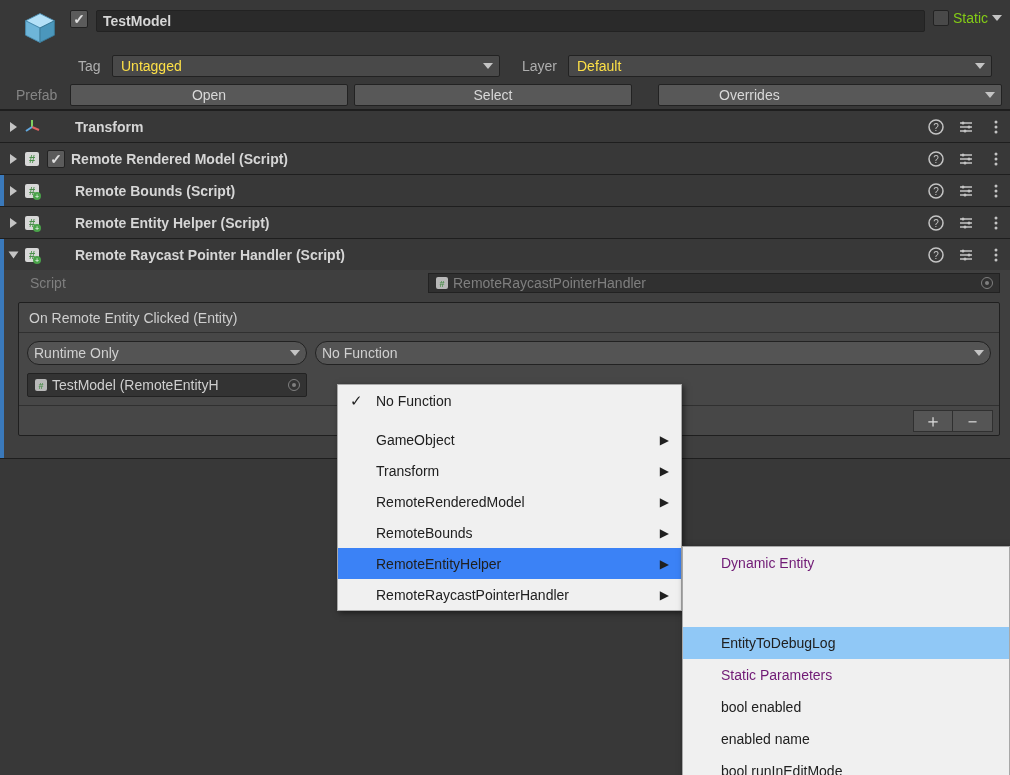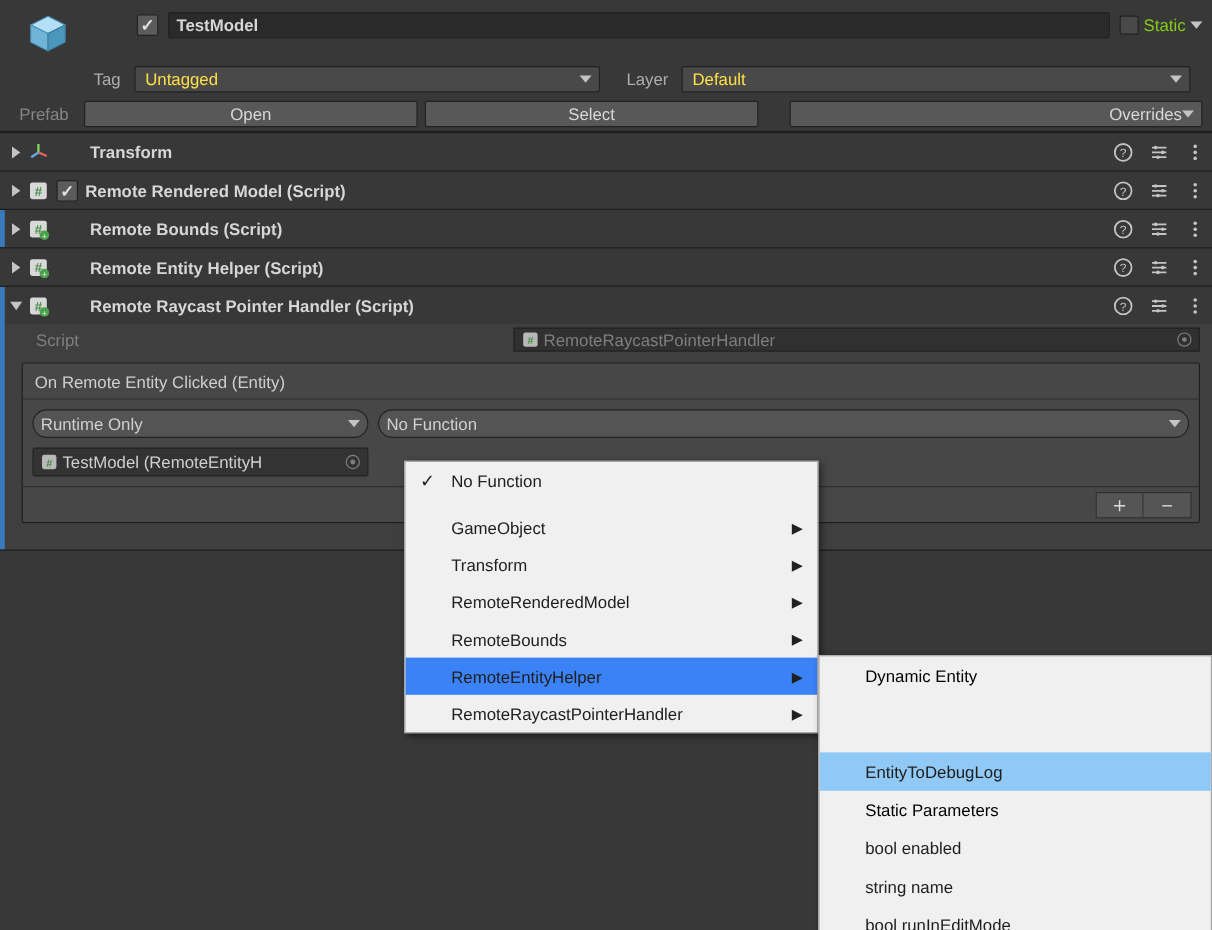--- a/index.html
+++ b/index.html
@@ -3,36 +3,36 @@
 <meta charset="utf-8">
 <style>
   * { box-sizing: border-box; margin: 0; padding: 0; font-family: -apple-system, BlinkMacSystemFont, "Segoe UI", Arial, sans-serif; }
   body { background: #383838; color: #c4c4c4; font-size: 14px; width: 1010px; height: 775px; overflow: hidden; position: relative; }
 
   
   .top-row { height: 52px; padding: 4px 6px 2px 16px; display: flex; align-items: flex-start; gap: 6px; }
   .cube-holder { width: 48px; height: 48px; display: flex; align-items: center; justify-content: center; }
   .cube { width: 36px; height: 36px; }
   .name-col { flex: 1; display: flex; flex-direction: column; gap: 4px; padding-top: 6px; }
-  .name-row { display: flex; align-items: center; gap: 8px; margin-left: 44px; }
+  .name-row { display: flex; align-items: flex-start; gap: 8px; }
   .chk { width: 18px; height: 18px; border: 1px solid #222; background: #5b5b5b; display: inline-flex; align-items: center; justify-content: center; border-radius: 2px; }
   .chk.checked::after { content: "✓"; color: #e0e0e0; font-size: 14px; font-weight: bold; }
   .name-input { flex: 1; height: 22px; background: #2a2a2a; border: 1px solid #222; border-radius: 2px; padding: 0 6px; color: #d6d6d6; font-weight: 600; line-height: 20px; }
   .static-row { display: flex; align-items: center; gap: 4px; color: #84cc16; padding-right: 2px; }
   .static-chk { width: 16px; height: 16px; border: 1px solid #222; background: #494949; border-radius: 2px; }
   .caret-down { width: 0; height: 0; border-left: 5px solid transparent; border-right: 5px solid transparent; border-top: 6px solid #c4c4c4; }
 
   .tag-layer { height: 28px; padding: 0 18px 0 78px; display: flex; align-items: center; gap: 6px; }
   .label { color: #aeaeae; }
   .select { flex: 1; height: 22px; background: #494949; border: 1px solid #222; border-radius: 2px; display: flex; align-items: center; padding: 0 6px 0 8px; justify-content: space-between; color: #fde047; }
 
   .prefab-row { height: 30px; padding: 0 8px 0 16px; display: flex; align-items: center; gap: 6px; border-bottom: 1px solid #1e1e1e; }
   .prefab-row .label { width: 48px; color: #858585; }
   .btn { flex: 1; height: 22px; background: #585858; border: 1px solid #222; border-radius: 2px; display: flex; align-items: center; justify-content: center; color: #d8d8d8; }
-  .btn.override { justify-content: flex-end; padding: 0 6px 0 60px; margin-left: 20px; }
+  .btn.override { justify-content: space-between; padding: 0 6px 0 60px; margin-left: 20px; }
 
   
   .comp { display: flex; align-items: center; height: 32px; border-top: 1px solid #1e1e1e; padding: 0 6px 0 10px; gap: 6px; }
   .comp .foldout { width: 0; height: 0; border-top: 5px solid transparent; border-bottom: 5px solid transparent; border-left: 7px solid #c4c4c4; }
   .comp.expanded .foldout { transform: rotate(90deg); }
   .comp-icon { width: 18px; height: 18px; display: inline-flex; align-items: center; justify-content: center; }
   .comp-title { flex: 1; font-weight: 600; color: #d6d6d6; }
   .comp-icons-right { display: flex; gap: 14px; align-items: center; color: #c4c4c4; }
   .help-icon, .sliders-icon, .menu-icon { width: 16px; height: 16px; }
   .blue-accent-left { box-shadow: inset 4px 0 0 #3a79bb; }
@@ -58,21 +58,21 @@
   .foot-btn + .foot-btn { border-left: none; }
 
   
   .popup1 { position: absolute; left: 337px; top: 384px; width: 345px; background: #f0f0f0; border: 1px solid #a8a8a8; box-shadow: 2px 2px 6px rgba(0,0,0,0.5); color: #202020; }
   .popup1 .item { height: 31px; display: flex; align-items: center; padding: 0 10px 0 38px; position: relative; }
   .popup1 .item .chkmark { position: absolute; left: 12px; color: #202020; font-size: 15px; }
   .popup1 .item .sub { position: absolute; right: 12px; font-size: 12px; }
   .popup1 .item.sel { background: #3b82f6; }
 
   .popup2 { position: absolute; left: 682px; top: 546px; width: 328px; background: #f0f0f0; border: 1px solid #a8a8a8; box-shadow: 2px 2px 6px rgba(0,0,0,0.5); color: #202020; }
-  .popup2 .heading { height: 32px; display: flex; align-items: center; padding: 0 10px 0 38px; color: #000000; }
+  .popup2 .heading { height: 32px; display: flex; align-items: center; padding: 0 10px 0 38px; color: #701a75; }
   .popup2 .item { height: 32px; display: flex; align-items: center; padding: 0 10px 0 38px; }
   .popup2 .item.sel { background: #90c8f6; margin-top: 48px; }
 
   svg { display: block; }
 </style>
 </head>
 <body>
 
 <div class="top-row">
   <div class="cube-holder">
@@ -364,21 +364,21 @@
 <div class="popup2">
   <div class="heading">Dynamic Entity</div>
   <div class="item sel">
     <span>EntityToDebugLog</span>
   </div>
   <div class="heading">Static Parameters</div>
   <div class="item">
     <span>bool enabled</span>
   </div>
   <div class="item">
-    <span>string name</span>
+    <span>enabled name</span>
   </div>
   <div class="item">
     <span>bool runInEditMode</span>
   </div>
   <div class="item">
     <span>string tag</span>
   </div>
 </div>
 
 </body></html>

